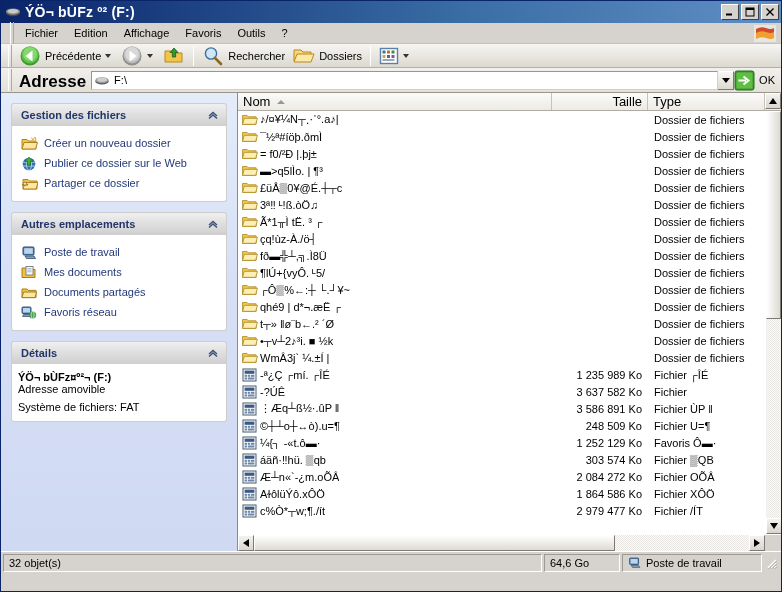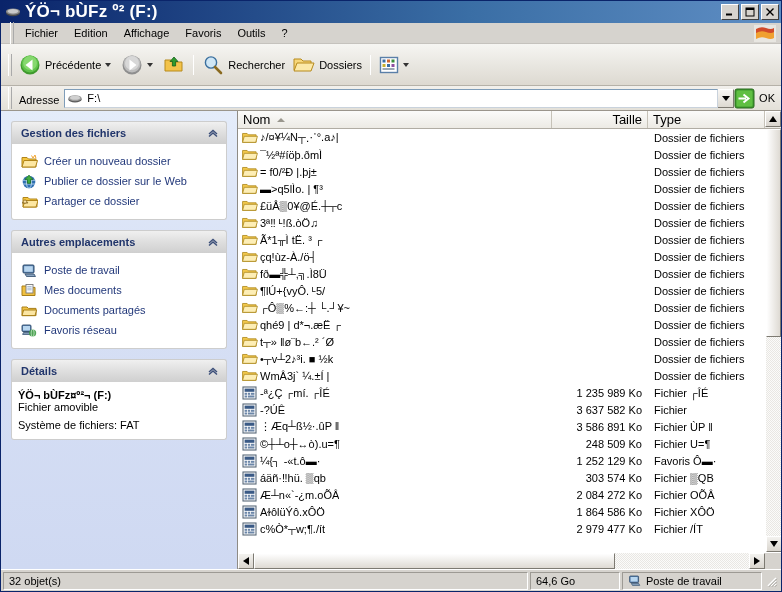--- a/index.html
+++ b/index.html
@@ -24,21 +24,21 @@
     background: linear-gradient(to right, #0a246a 0%, #3a6ea5 60%, #5f8ec4 100%);
     display: flex; align-items: center;
     padding: 0 2px 0 4px;
     color: #fff;
   }
   #title-icon {
     width: 16px; height: 16px; margin-right: 4px;
     display: flex; align-items: center; justify-content: center;
   }
   #title-text {
-    font-weight: bold; font-size: 17px;
+    font-weight: bold; font-size: 14px;
     white-space: nowrap; overflow: hidden;
     flex: 1; letter-spacing: .2px;
   }
   .winbtn {
     width: 18px; height: 16px;
     margin-left: 2px;
     background: #d6d3ce;
     border: 1px solid;
     border-color: #fff #404040 #404040 #fff;
     display: flex; align-items: center; justify-content: center;
@@ -60,21 +60,21 @@
     font-size: 11px; color: #000;
     white-space: nowrap;
   }
   #menu-flag {
     position: absolute; right: 4px; top: 1px;
     width: 24px; height: 19px;
     display:flex; align-items:center; justify-content:center;
   }
   
   #toolbar {
-    height: 42px;
+    height: 24px;
     background: linear-gradient(to bottom, #f6f5f2 0%, #e9e7e1 50%, #ddd9d1 100%);
     display: flex; align-items: center;
     border-bottom: 1px solid #b5b1a8;
     padding-left: 4px;
   }
   .tb-grip {
     width: 4px; height: 22px;
     border-left: 1px solid #fff;
     border-right: 1px solid #aaa;
     margin: 0 3px;
@@ -100,21 +100,21 @@
     border-top: 4px solid #333;
   }
   
   #addressbar {
     height: 25px;
     background: linear-gradient(to bottom,#f2f0ec,#e3e0d8);
     display: flex; align-items: center;
     border-bottom: 1px solid #9a958c;
     padding-left: 4px;
   }
-  #address-label { font-size: 11px; margin: 4px 5px 0 4px; color:#000; }
+  #address-label { font-size: 17px; margin: 4px 5px 0 4px; color:#000;font-weight:bold; }
   #address-field {
     flex: 1;
     height: 19px;
     background: #fff;
     border: 1px solid;
     border-color: #7f9db9 #c9d2dc #c9d2dc #7f9db9;
     display: flex; align-items: center;
     padding-left: 2px;
     position: relative;
   }
@@ -308,21 +308,21 @@
   .status-cell {
     height: 18px;
     border: 1px solid;
     border-color: #9d9a94 #fff #fff #9d9a94;
     display: flex; align-items: center;
     padding: 0 5px;
     font-size: 11px;
     margin-right: 2px;
   }
   #status-count { flex: 1; }
-  #status-size { width: 90px; }
+  #status-size { width: 76px; }
   #status-place { width: 140px; }
   #status-place .ico { margin-right: 5px; display:flex; align-items:center; }
   #grip {
     width: 14px; height: 14px;
     margin-left: auto; margin-right: 1px;
     position: relative;
   }
   svg { display: block; }
 </style>
 </head>
@@ -567,21 +567,21 @@
         <div class="panel-head">
           <span class="panel-title">Détails</span>
           <span class="chev">
             <svg width="12" height="10" viewBox="0 0 12 10">
                 <path d="M2 6 L6 2.5 L10 6 M2 8.5 L6 5 L10 8.5" stroke="#3c4f79" stroke-width="1.4" fill="none"></path>
               </svg>
           </span>
         </div>
         <div class="panel-body">
           <div class="detail-title">ÝÖ¬ bÙFz¤º²¬ (F:)</div>
-          <div class="detail-line">Fichier amovible</div>
+          <div class="detail-line">Adresse amovible</div>
           <div class="detail-gap"></div>
           <div class="detail-line">Système de fichiers: FAT</div>
         </div>
       </div>
 
     </div>
 
     <div id="listpane">
 
       <div id="colhead">

